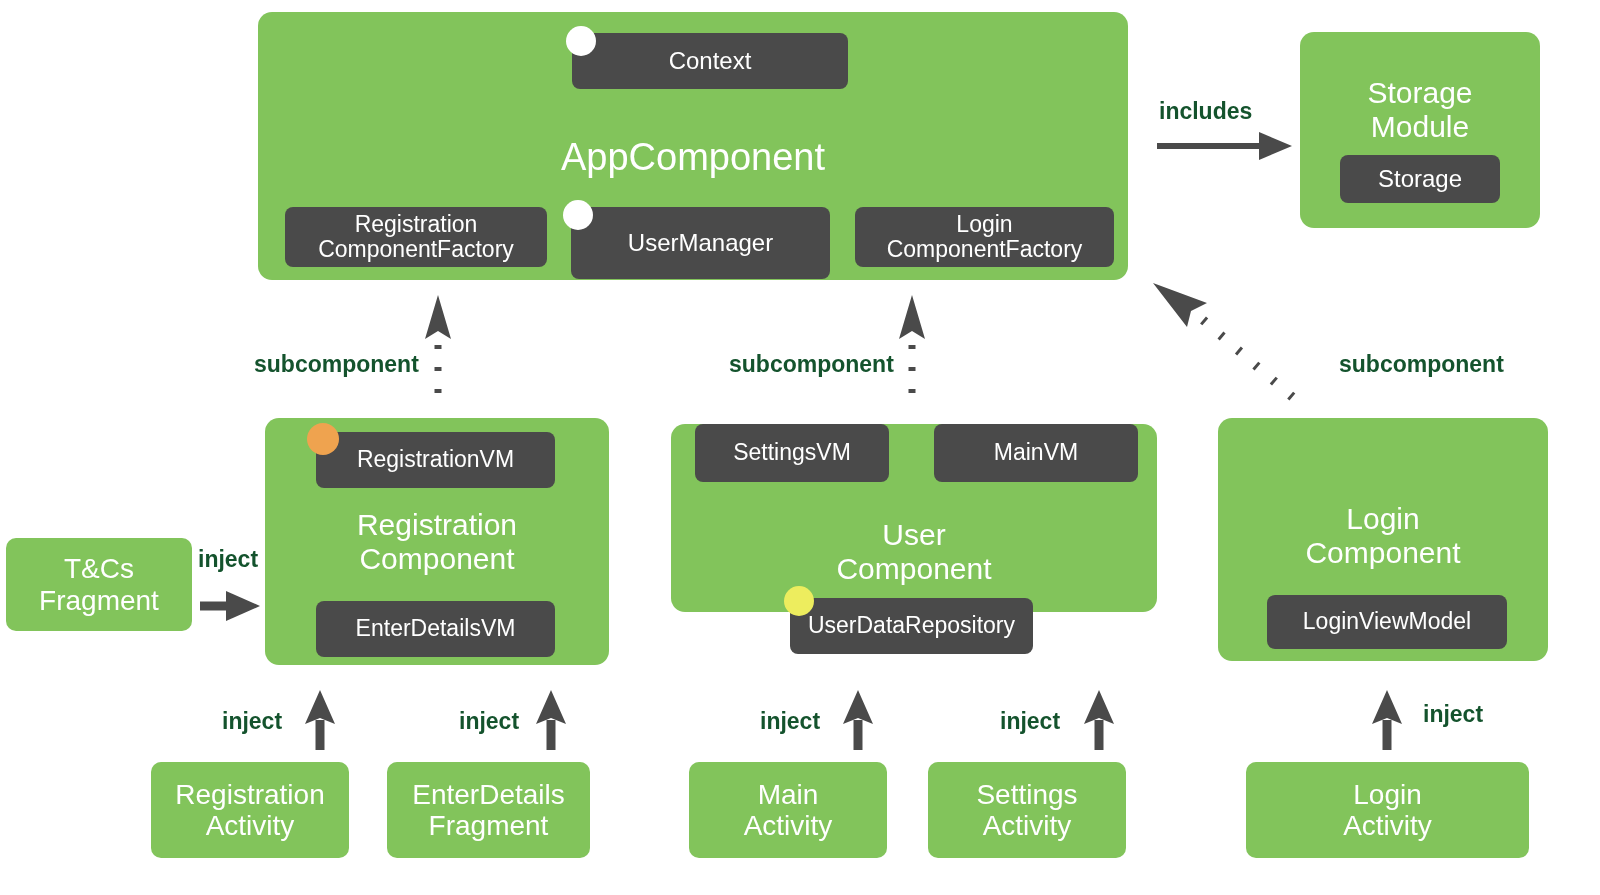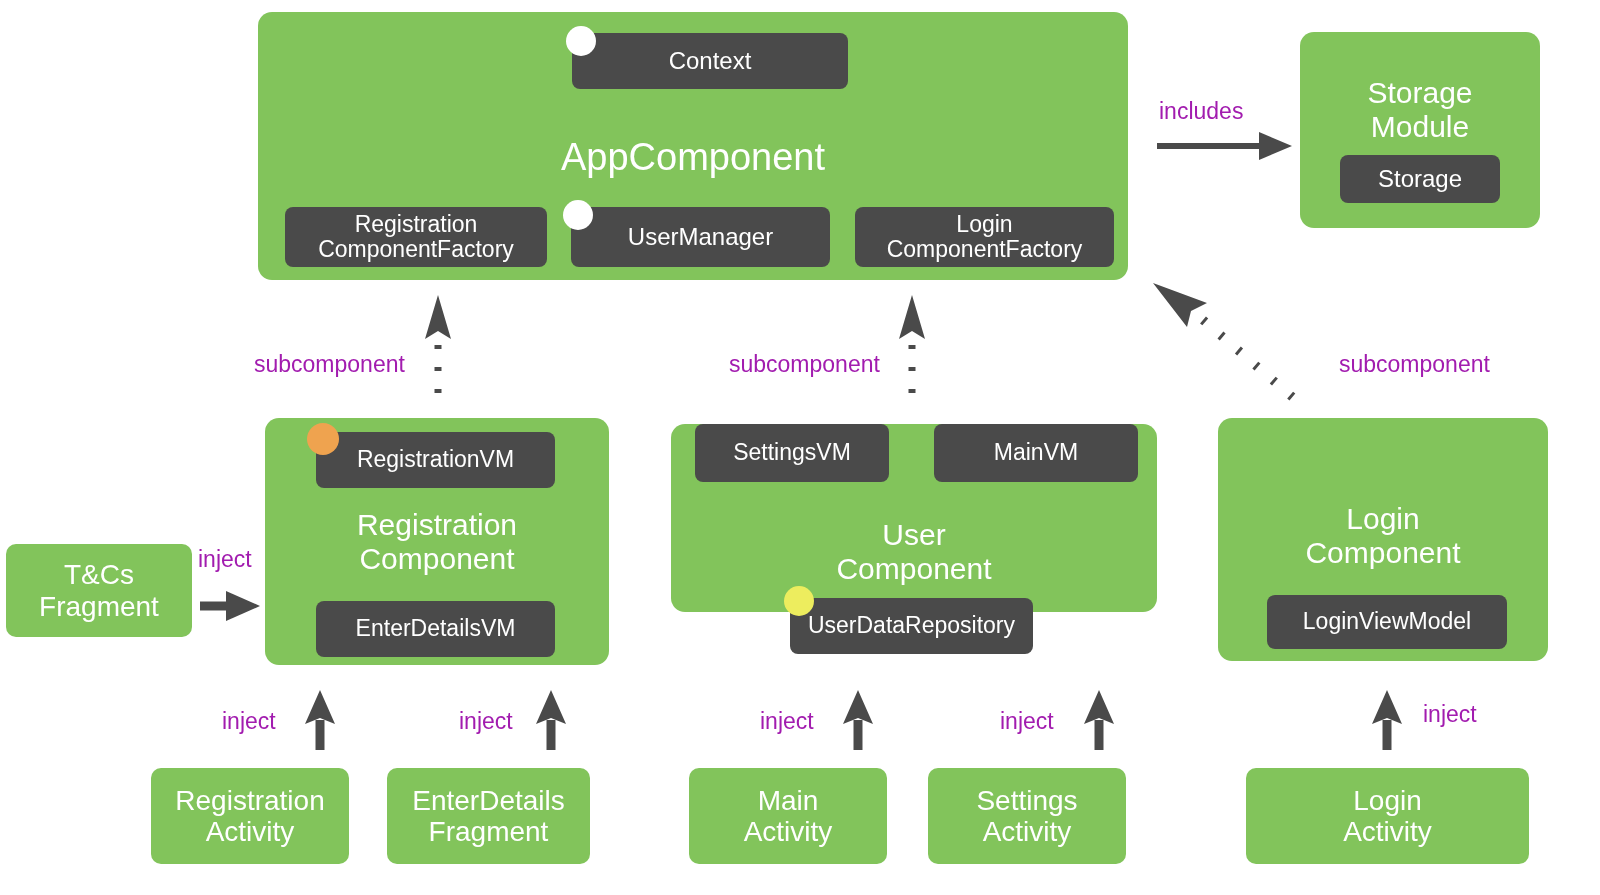--- a/index.html
+++ b/index.html
@@ -55,31 +55,30 @@
     background: #82c45b;
     color: #ffffff;
     border-radius: 10px;
     display: flex;
     align-items: center;
     justify-content: center;
     text-align: center;
     line-height: 1.12;
     white-space: pre-line;
     font-weight: 400;
-    margin-top: 6px;
   }
   .dot {
     position: absolute;
     border-radius: 50%;
     z-index: 5;
   }
   .edge-label {
     position: absolute;
-    color: #a21caf;
-    font-weight: 400;
+    color: #14532d;
+    font-weight: 700;
     white-space: nowrap;
   }
   .arrow-svg {
     position: absolute;
     overflow: visible;
   }
   
   .fs-app       { font-size: 38px; }
   .fs-comp      { font-size: 30px; }
   .fs-storage   { font-size: 30px; }
@@ -95,21 +94,21 @@
 
   <div class="node" style="left:258px; top:12px; width:870px; height:268px;">
     <div class="node-title fs-app" style="top:124px;">AppComponent</div>
   </div>
   <div class="chip fs-chip-lg" style="left:572px; top:33px; width:276px; height:56px;">Context</div>
   <div class="dot" style="left:566px; top:26px; width:30px; height:30px; background:#ffffff;"></div>
 
   <div class="chip fs-chip" style="left:285px; top:207px; width:262px; height:60px;">Registration
 ComponentFactory</div>
 
-  <div class="chip fs-chip-lg" style="left:571px; top:207px; width:259px; height:60px;">UserManager</div>
+  <div class="chip fs-chip-lg" style="left:571px; top:207px; width:259px; height:72px;">UserManager</div>
   <div class="dot" style="left:563px; top:200px; width:30px; height:30px; background:#ffffff;"></div>
 
   <div class="chip fs-chip" style="left:855px; top:207px; width:259px; height:60px;">Login
 ComponentFactory</div>
 
   <div class="node" style="left:1300px; top:32px; width:240px; height:196px;">
     <div class="node-title fs-storage" style="top:44px;">Storage
 Module</div>
   </div>
   <div class="chip fs-chip-lg" style="left:1340px; top:155px; width:160px; height:48px;">Storage</div>

